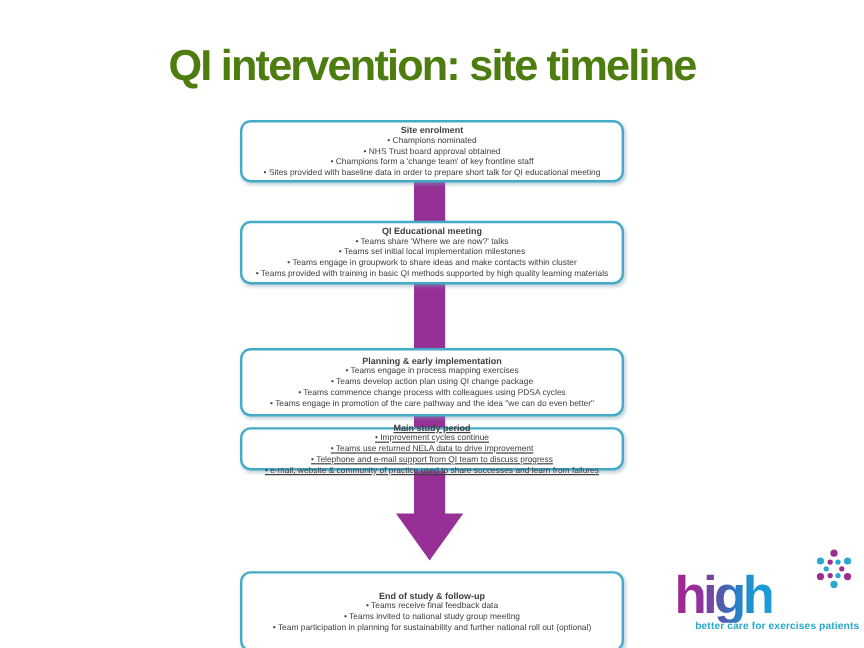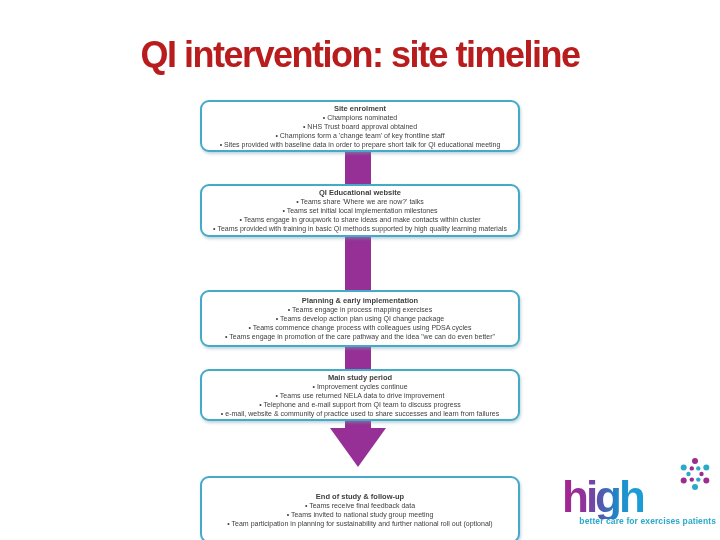--- a/index.html
+++ b/index.html
@@ -12,21 +12,21 @@
     background: #ffffff;
   }
 
   .title {
     position: absolute;
     top: 34px; left: 0; width: 720px;
     text-align: center;
     font-size: 36px;
     font-weight: bold;
     letter-spacing: -1.5px;
-    color: #b91c1c;
+    color: #4d7c0f;
   }
 
   .flow-arrow { position: absolute; left: 328px; top: 120px; z-index: 1; }
 
   .step-box {
     position: absolute;
     left: 200px; width: 320px;
     background: #ffffff;
     border: 2px solid #45AAC8;
     border-radius: 9px;
@@ -40,21 +40,21 @@
     padding: 2px 6px;
     color: #404040;
   }
   .step-box .step-header { font-size: 7.5px; font-weight: bold; line-height: 9px; }
   .step-box .step-bullet { font-size: 7px; line-height: 9px; }
   .step-box .step-bullet::before { content: "• "; }
 
   .box-0 { top: 100px; height: 52px; }
   .box-1 { top: 184px; height: 53px; }
   .box-2 { top: 290px; height: 57px; }
-  .box-3 { top: 369px; height: 52px; }
+  .box-3 { top: 356px; height: 36px; text-decoration: underline; }
   .box-4 { top: 476px; height: 67px; }
 
   .logo {
     position: absolute;
     left: 560px; top: 452px;
     width: 158px; height: 80px;
     z-index: 3;
   }
   .logo-word {
     position: absolute;
@@ -93,21 +93,21 @@
 
   <div class="step-box box-0">
     <div class="step-header">Site enrolment</div>
     <div class="step-bullet">Champions nominated</div>
     <div class="step-bullet">NHS Trust board approval obtained</div>
     <div class="step-bullet">Champions form a 'change team' of key frontline staff</div>
     <div class="step-bullet">Sites provided with baseline data in order to prepare short talk for QI educational meeting</div>
   </div>
 
   <div class="step-box box-1">
-    <div class="step-header">QI Educational website</div>
+    <div class="step-header">QI Educational meeting</div>
     <div class="step-bullet">Teams share 'Where we are now?' talks</div>
     <div class="step-bullet">Teams set initial local implementation milestones</div>
     <div class="step-bullet">Teams engage in groupwork to share ideas and make contacts within cluster</div>
     <div class="step-bullet">Teams provided with training in basic QI methods supported by high quality learning materials</div>
   </div>
 
   <div class="step-box box-2">
     <div class="step-header">Planning &amp; early implementation</div>
     <div class="step-bullet">Teams engage in process mapping exercises</div>
     <div class="step-bullet">Teams develop action plan using QI change package</div>

